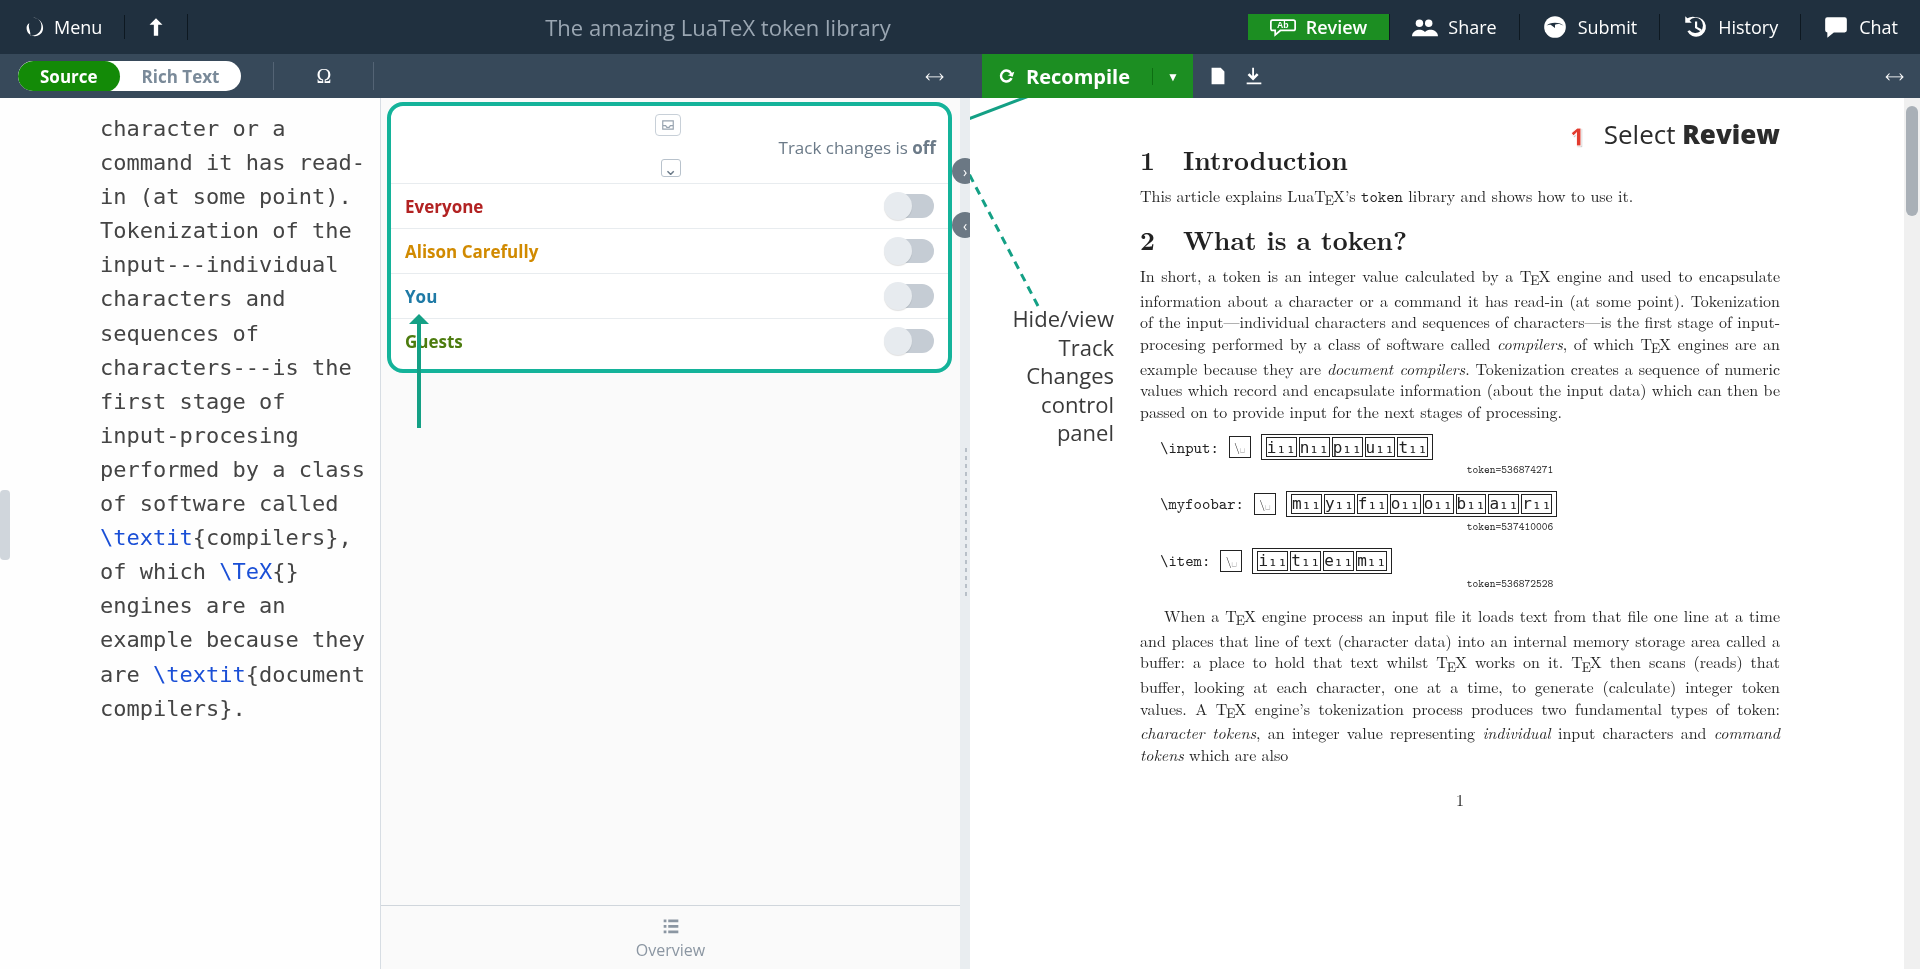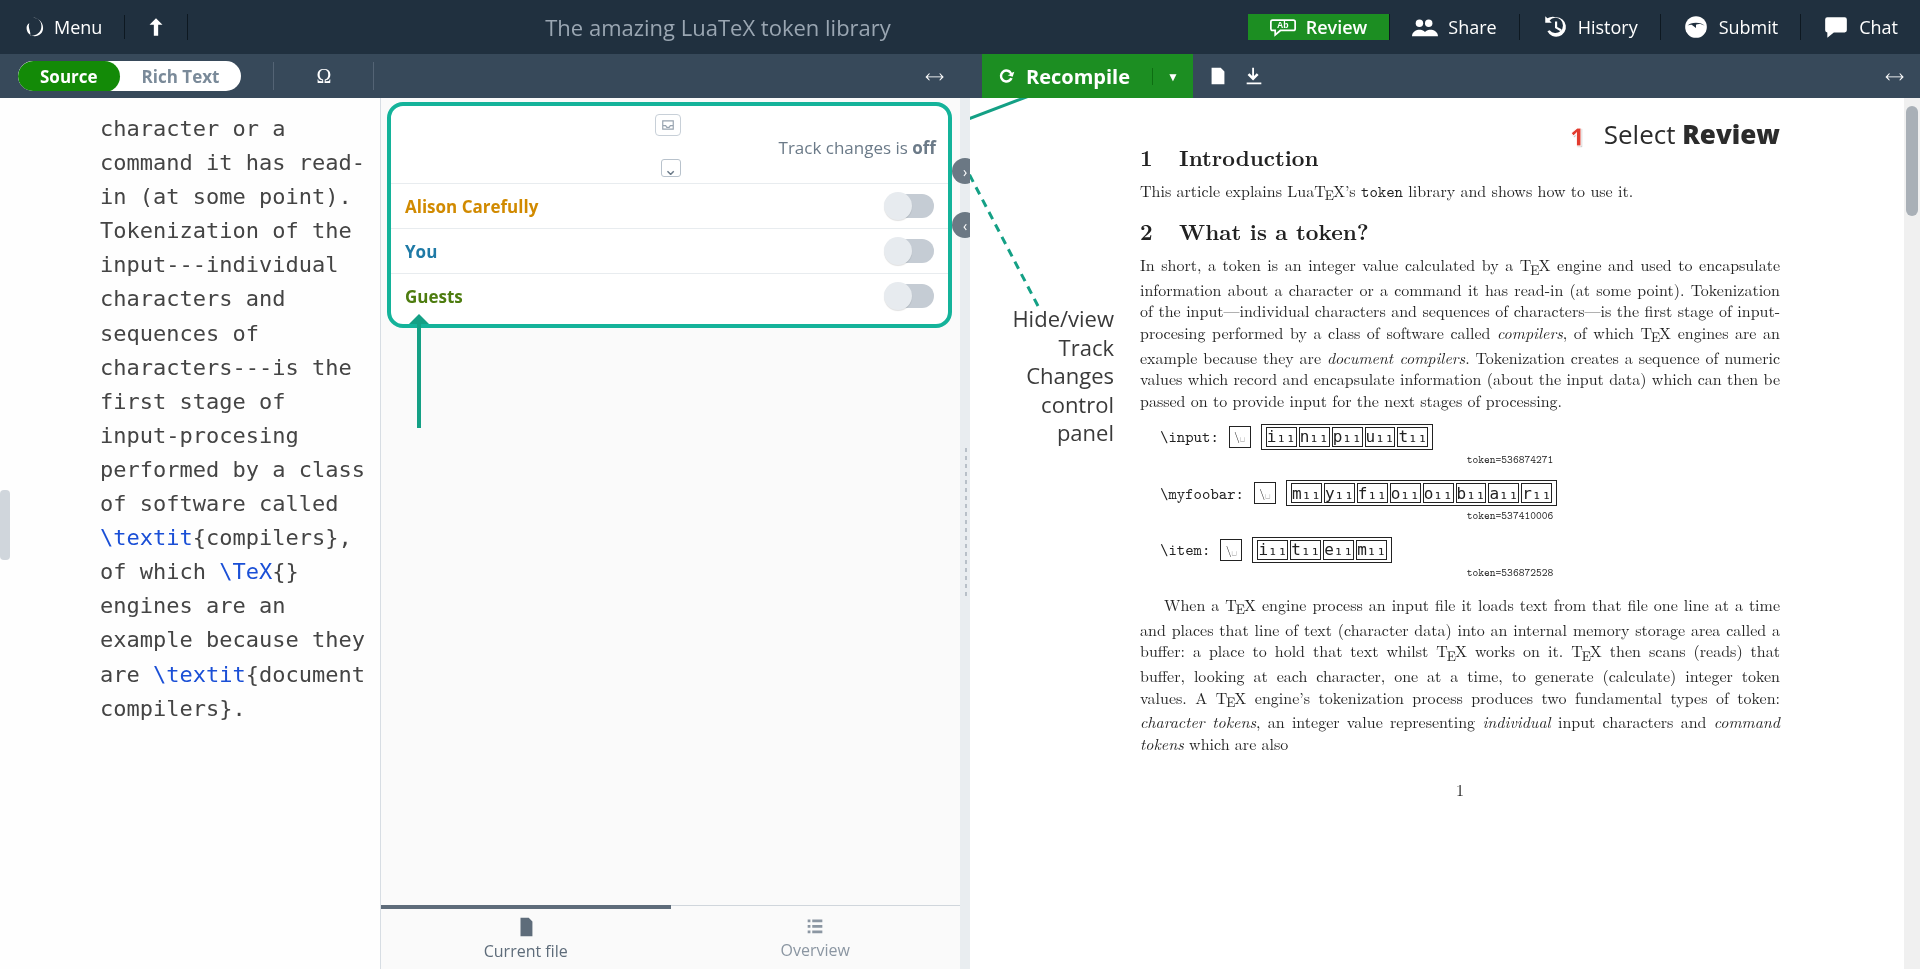--- a/index.html
+++ b/index.html
@@ -78,21 +78,21 @@
   .gutter .k2 { top:114px; left:-8px; } .gutter .k2::after{content:"‹";}
   .gutter .dots { position:absolute; right:2px; top:40%; height:150px; width:4px; background: radial-gradient(#b8c0c8 1.2px, transparent 1.2px) 0 0/4px 8px;}
 
   
   .v-nub { position:absolute; left:0; top:45%; width:10px; height:70px; background:#d0d6dc; border-radius:4px;}
 
   .right-pane { flex:1; position:relative; overflow:hidden; background:#fff; }
   .pdf-scroll-track { position:absolute; top:0; right:0; width:16px; height:100%; background:#f0f0f0;}
   .pdf-scroll-thumb { position:absolute; top:8px; right:2px; width:12px; height:110px; background:#a9b0b7; border-radius:6px;}
   .pdf { font-family: "Latin Modern Roman","CMU Serif","Times New Roman",Georgia,serif; color:#222; padding:36px 140px 20px 170px; font-size:16px; line-height:1.35;}
-  .pdf h2 { font-size:22px; font-weight:700; margin:8px 0 8px 0;}
+  .pdf h2 { font-size:26px; font-weight:700; margin:8px 0 8px 0;}
   .pdf h2 .num { margin-right:18px;}
   .pdf p { text-align:justify; margin:4px 0 12px 0;}
   .pdf .tt { font-family: "Latin Modern Mono","CMU Typewriter","Courier New",monospace;}
   .pdf .it { font-style:italic;}
   .tex sub { vertical-align:-0.25em; font-size:0.85em; text-transform:uppercase; margin:0 -0.08em;}
 
   .tok-line { display:flex; align-items:center; gap:10px; margin:6px 0 2px 20px;}
   .tok-line .lbl { font-family:"Latin Modern Mono","CMU Typewriter","Courier New",monospace;}
   .tok-line .prefix { width:22px; height:22px; border:1px solid #222; display:flex; align-items:center; justify-content:center; font-size:11px;}
   .tok-brace { border:1px solid #222; padding:2px 4px; display:flex; gap:2px;}
@@ -133,30 +133,30 @@
   <div class="btn">
     <svg class="ico" viewBox="0 0 28 20">
         <circle cx="8" cy="6" r="4"></circle>
         <circle cx="18" cy="6" r="4"></circle>
         <path d="M0 20c0-5 5-7 8-7s8 2 8 7zM12 20c0-5 5-7 8-7s8 2 8 7z"></path>
       </svg>
     <span>Share</span>
   </div>
   <div class="btn">
     <svg class="ico" viewBox="0 0 24 24">
-        <path d="M13 3a9 9 0 1 1-8 13l2-1a7 7 0 1 0 0-9l2 2H3V2l2 2a9 9 0 0 1 8-1zM12 7h2v5l4 2-1 2-5-3z"></path>
-      </svg>
-    <span>History</span>
+        <circle cx="12" cy="12" r="10" fill="#fff"></circle>
+        <path fill="var(--dark)" d="M4 11c3-4 13-4 16 0-3-2-6-2-8-1v3l-4-3c-1 0-3 0-4 1z"></path>
+      </svg>
+    <span>Submit</span>
   </div>
   <div class="btn">
     <svg class="ico" viewBox="0 0 24 24">
-        <circle cx="12" cy="12" r="10" fill="#fff"></circle>
-        <path fill="var(--dark)" d="M4 11c3-4 13-4 16 0-3-2-6-2-8-1v3l-4-3c-1 0-3 0-4 1z"></path>
-      </svg>
-    <span>Submit</span>
+        <path d="M13 3a9 9 0 1 1-8 13l2-1a7 7 0 1 0 0-9l2 2H3V2l2 2a9 9 0 0 1 8-1zM12 7h2v5l4 2-1 2-5-3z"></path>
+      </svg>
+    <span>History</span>
   </div>
   <div class="btn" style="border-right:none;">
     <svg class="ico" viewBox="0 0 24 24">
         <path d="M4 3h16a2 2 0 0 1 2 2v10a2 2 0 0 1-2 2H10l-6 5v-5a2 2 0 0 1-2-2V5a2 2 0 0 1 2-2z"></path>
       </svg>
     <span>Chat</span>
   </div>
 </div>
 
 <div class="subbar">
@@ -203,43 +203,41 @@
             <svg width="14" height="12" viewBox="0 0 24 20" fill="#97a3af">
                 <path d="M3 3h18v14H3zM3 11h5l2 3h4l2-3h5" fill="none" stroke="#97a3af" stroke-width="2"></path>
               </svg>
           </div>
           <span class="txt">
             <span>Track changes is </span><b>off</b>
           </span>
           <div class="dd">⌄</div>
         </div>
         <div class="row">
+          <span class="name everyone">Everyone</span>
+          <div class="toggle"></div>
+        </div>
+        <div class="row">
           <span class="name alison">Alison Carefully</span>
           <div class="toggle"></div>
         </div>
         <div class="row">
           <span class="name you">You</span>
           <div class="toggle"></div>
         </div>
         <div class="row">
           <span class="name guests">Guests</span>
           <div class="toggle"></div>
         </div>
       </div>
 
       <div class="arrow-up"></div>
 
 
       <div class="rv-tabs">
-        <div class="t active">
-          <svg viewBox="0 0 24 24">
-              <path d="M6 2h9l4 4v16H6zM9 10h7v2H9zm0 4h7v2H9z"></path>
-            </svg>
-          <span>Current file</span>
-        </div>
         <div class="t">
           <svg viewBox="0 0 24 24">
               <path d="M4 5h3v3H4zm5 0h11v3H9zM4 11h3v3H4zm5 0h11v3H9zM4 17h3v3H4zm5 0h11v3H9z"></path>
             </svg>
           <span>Overview</span>
         </div>
       </div>
     </div>
   </div>
 

